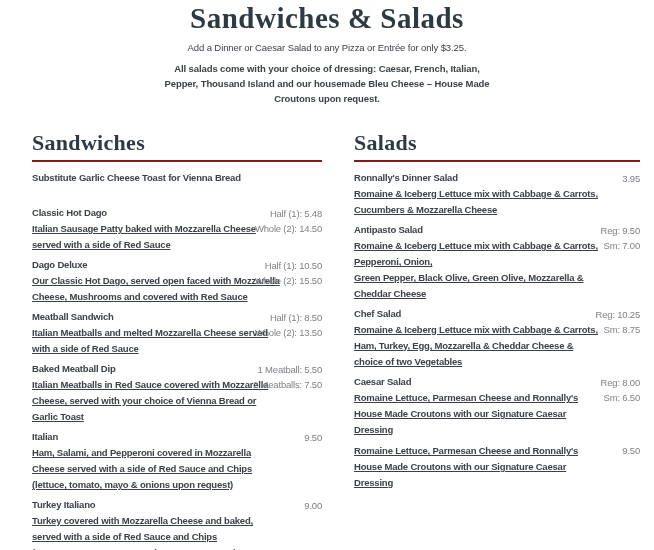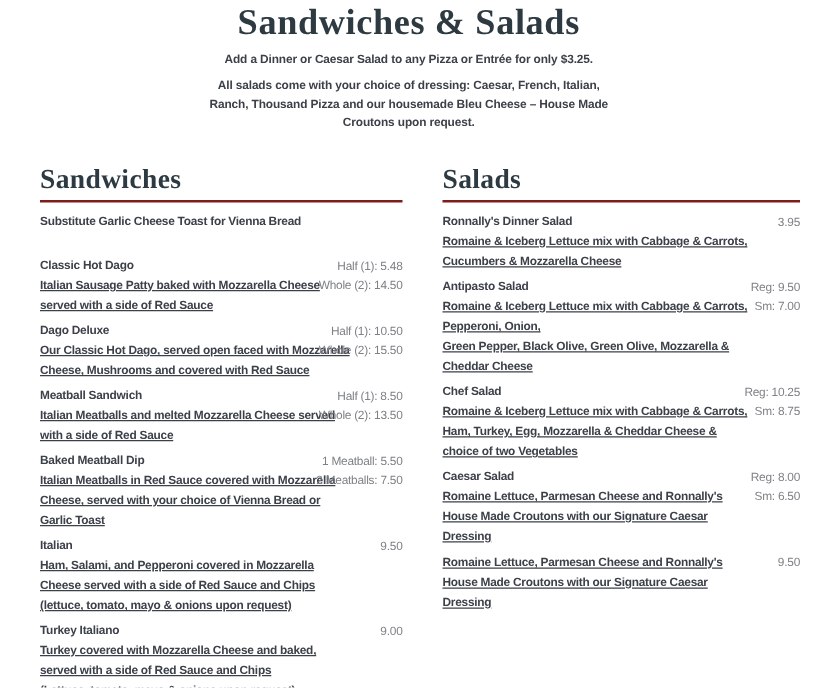--- a/index.html
+++ b/index.html
@@ -17,21 +17,21 @@
     font-family: "Liberation Serif", serif;
     font-weight: bold;
     font-size: 29px;
     color: #2d3a42;
     letter-spacing: 0.5px;
     line-height: 32px;
   }
   .menu-sub1 {
     margin-top: 7px;
     font-size: 9.5px;
-    font-weight: bold;
+    font-weight: normal;
     letter-spacing: -0.1px;
     color: #3c4049;
     line-height: 14px;
   }
   .menu-sub2 {
     margin: 6px auto 0 auto;
     width: 470px;
     font-size: 9.5px;
     font-weight: bold;
     letter-spacing: -0.1px;
@@ -95,21 +95,21 @@
 </style>
 </head>
 <body>
 
 <div class="page">
 
   <div class="menu-header">
     <div class="menu-title">Sandwiches &amp; Salads</div>
     <div class="menu-sub1">Add a Dinner or Caesar Salad to any Pizza or Entrée for only $3.25.</div>
     <div class="menu-sub2">All salads come with your choice of dressing: Caesar, French, Italian,
-Ranch, Thousand Pizza and our housemade Bleu Cheese – House Made
+Pepper, Thousand Island and our housemade Bleu Cheese – House Made
 Croutons upon request.</div>
   </div>
 
   <div class="columns">
 
     <div class="col col-left">
       <div class="section-title">Sandwiches</div>
 
       <div class="item no-desc">
         <div class="item-name">Substitute Garlic Cheese Toast for Vienna Bread</div>

